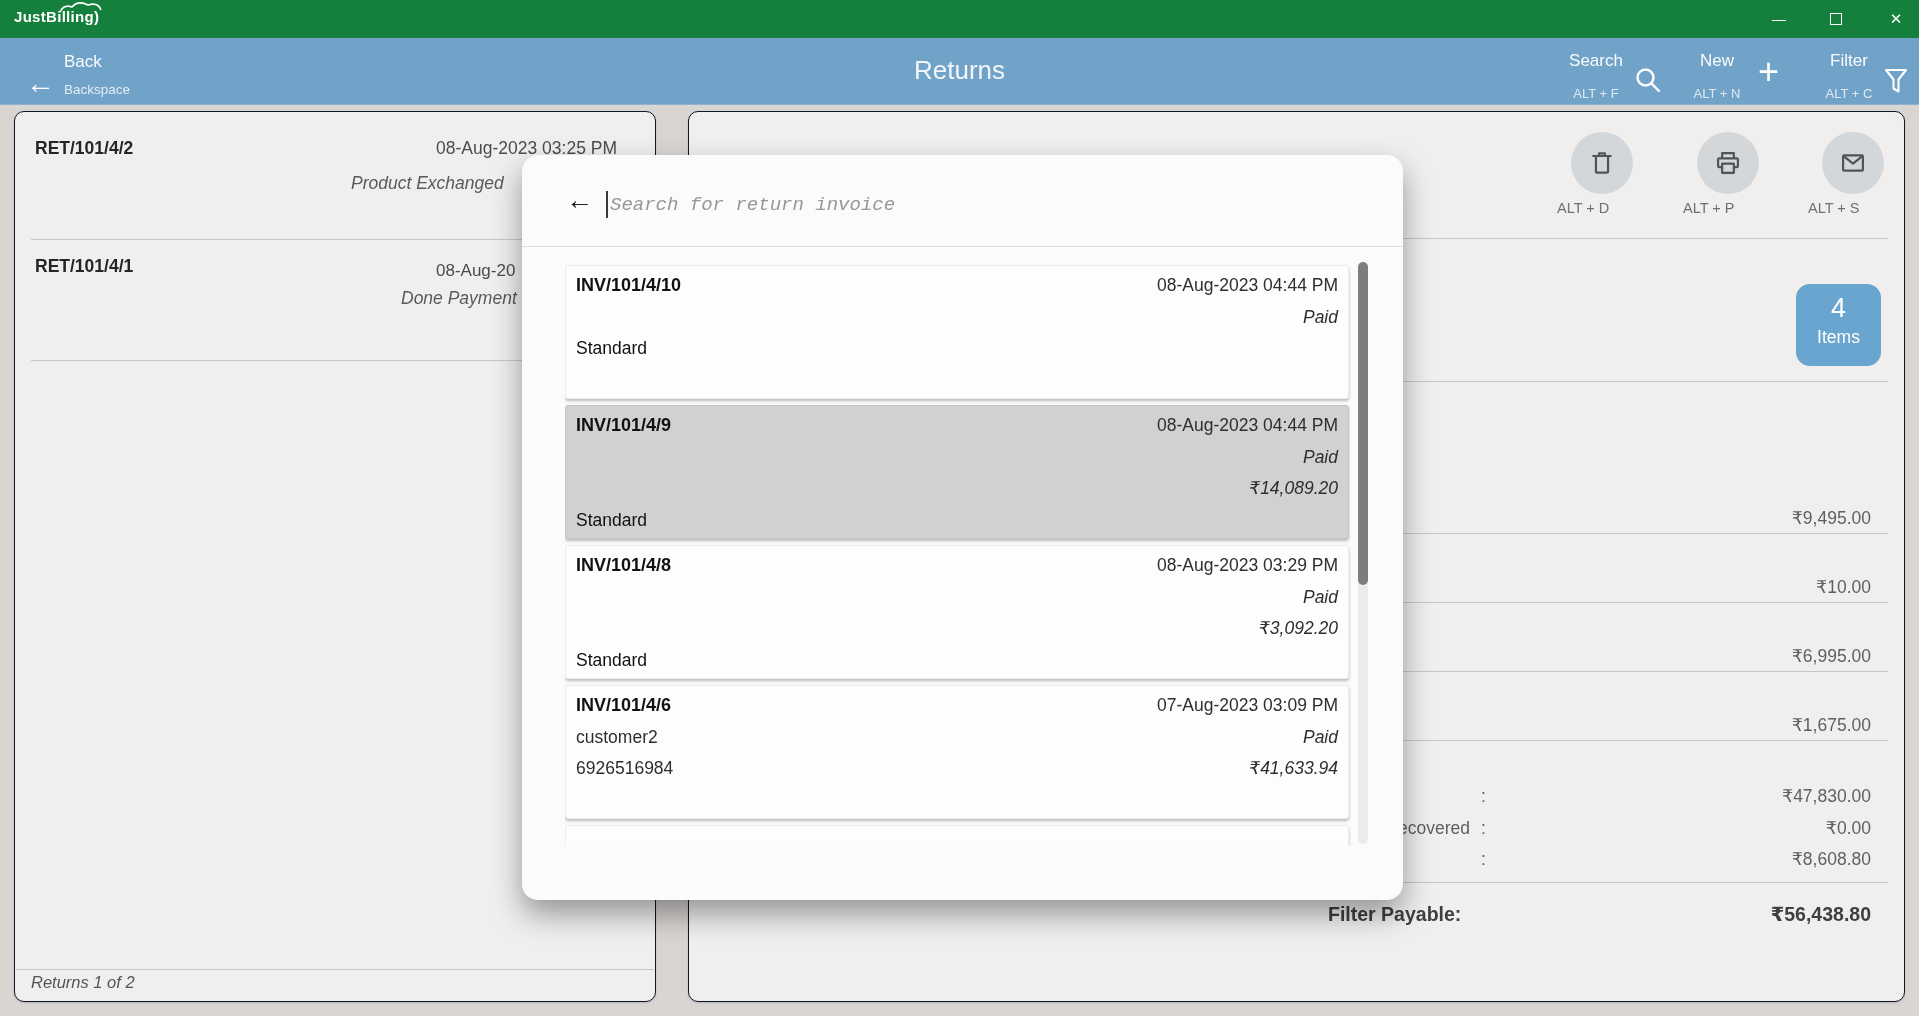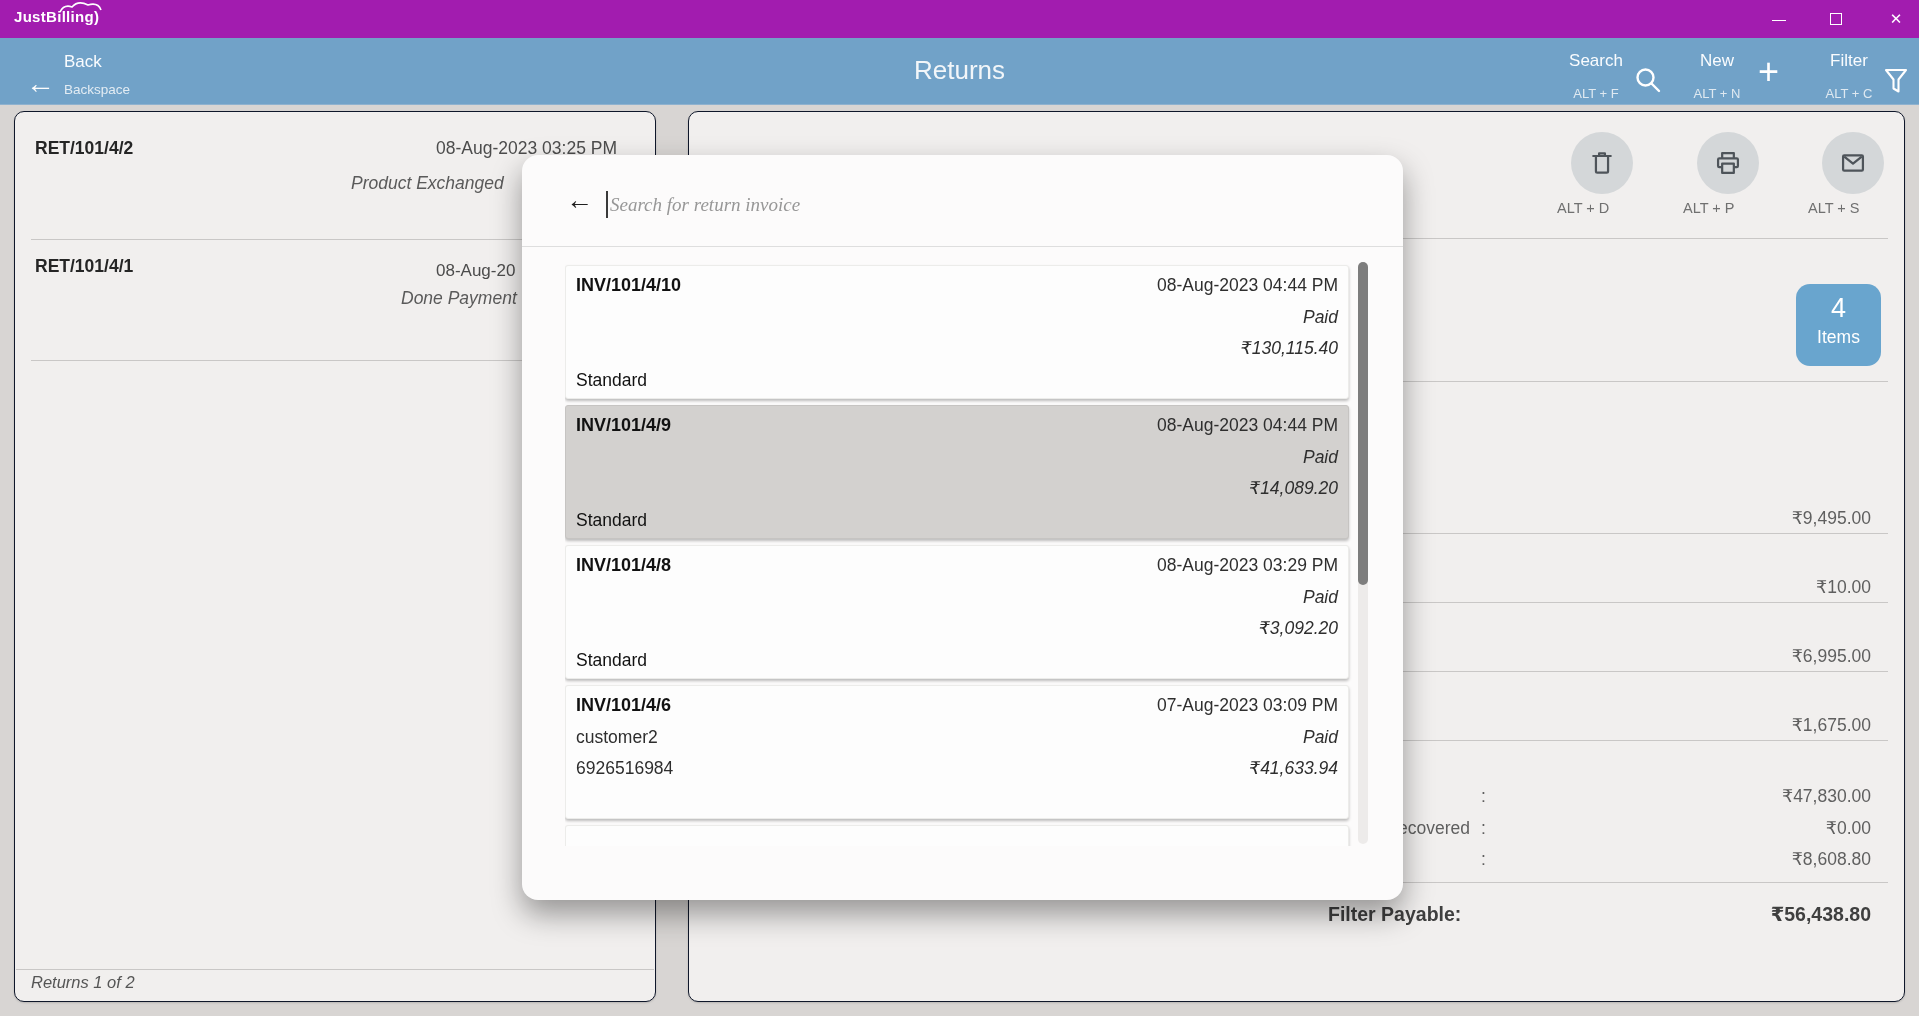--- a/index.html
+++ b/index.html
@@ -1,21 +1,21 @@
 <!DOCTYPE html>
 <html><head>
 <meta charset="utf-8">
 <style>
   * { margin:0; padding:0; box-sizing:border-box; }
   html,body { width:1919px; height:1016px; overflow:hidden; }
   body { font-family:"Liberation Sans","DejaVu Sans",sans-serif; background:#d8d5d3; position:relative; }
   .stage { position:absolute; inset:0; }
 
   
-  .titlebar { position:absolute; left:0; top:0; width:1919px; height:38px; background:#a21caf; color:#fff; z-index:20; }
+  .titlebar { position:absolute; left:0; top:0; width:1919px; height:38px; background:#15803d; color:#fff; z-index:20; }
   .logo { position:absolute; left:14px; top:8px; font-size:15px; font-weight:bold; letter-spacing:.3px; }
   .logo-arc { position:absolute; left:58px; top:2px; }
   .winbtn { position:absolute; top:0; width:46px; height:38px; display:flex; align-items:center; justify-content:center; color:#fff; cursor:pointer; }
   .winbtn.min { left:1756px; font-size:14px; }
   .winbtn.max { left:1813px; }
   .winbtn.max .sq { display:inline-block; width:12px; height:12px; border:1.5px solid #fff; }
   .winbtn.close { left:1873px; font-size:15px; }
 
   
   .header { position:absolute; left:0; top:38px; width:1919px; height:67px; background:#71a2c8; color:#fff; z-index:19; border-bottom:1px solid #8fb2cf; }
@@ -65,21 +65,21 @@
   .sum-val { position:absolute; right:33px; font-size:17.5px; color:#5f5f5f; }
   .sr0{top:674px}.sr1{top:706px}.sr2{top:737px}
   .sum-line{top:770px}
   .payable-label { position:absolute; left:639px; top:791px; font-size:19.5px; font-weight:bold; color:#3f3f3f; }
   .payable-val { position:absolute; right:33px; top:791px; font-size:19.5px; font-weight:bold; color:#3f3f3f; }
 
   
   .modal { position:absolute; left:522px; top:155px; width:881px; height:745px; background:#fcfbfb; border-radius:16px; box-shadow:0 14px 30px rgba(0,0,0,.38); z-index:10; }
   .modal-back { position:absolute; left:44px; top:30px; font-size:27px; color:#1f1f1f; cursor:pointer; }
   .search-caret { position:absolute; left:84px; top:36px; width:1.5px; height:27px; background:#3a3a3a; }
-  .search-input { position:absolute; left:88px; top:33px; width:640px; height:34px; border:none; outline:none; background:transparent; font-family:Liberation Serif, serif; font-size:19px; color:#333; }
+  .search-input { position:absolute; left:88px; top:33px; width:640px; height:34px; border:none; outline:none; background:transparent; font-family:Liberation Mono, monospace; font-size:19px; color:#333; }
   .search-input::placeholder { font-style:italic; color:#979797; }
   .modal-hline { position:absolute; left:0; right:0; top:91px; height:1px; background:#dedede; }
   .inv-list { position:absolute; left:43px; top:105px; width:805px; height:586px; overflow:hidden; }
   .inv-row { position:absolute; left:0; width:784px; height:134px; background:#fdfdfd; border:1px solid #ececea; border-radius:3px; box-shadow:0 2px 3px rgba(0,0,0,.25); padding:4px 10px; cursor:pointer; }
   .inv-row.selected { background:#d3d1cf; border-color:#c6c4c2; }
   .ir0{top:5px}.ir1{top:145px}.ir2{top:285px}.ir3{top:425px}.ir4{top:565px}
   .inv-line { display:flex; justify-content:space-between; height:31.5px; line-height:31.5px; }
   .inv-id { font-size:18px; font-weight:bold; color:#111; }
   .inv-date { font-size:17.5px; color:#2e2e2e; }
   .inv-left { font-size:17.5px; color:#2e2e2e; }
@@ -237,24 +237,20 @@
       <div class="inv-row ir0">
         <div class="inv-line">
             <span class="inv-id">INV/101/4/10</span>
             <span class="inv-date">08-Aug-2023 04:44 PM</span>
           </div>
         <div class="inv-line">
             <span class="inv-left"></span>
             <span class="inv-right-it">Paid</span>
           </div>
         <div class="inv-line">
-            <span class="inv-left"></span>
-            <span class="inv-right-it">₹130,115.40</span>
-          </div>
-        <div class="inv-line">
             <span class="inv-delivery">Standard</span>
             <span></span>
           </div>
       </div>
 
       <div class="inv-row ir1 selected">
         <div class="inv-line">
             <span class="inv-id">INV/101/4/9</span>
             <span class="inv-date">08-Aug-2023 04:44 PM</span>
           </div>

